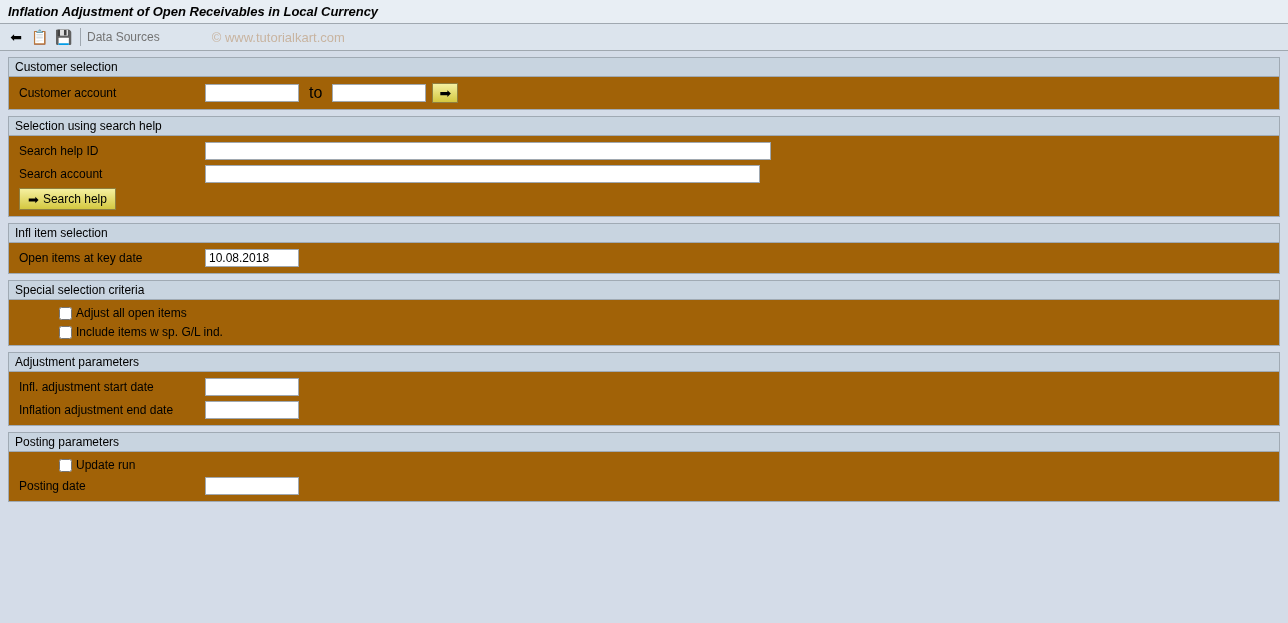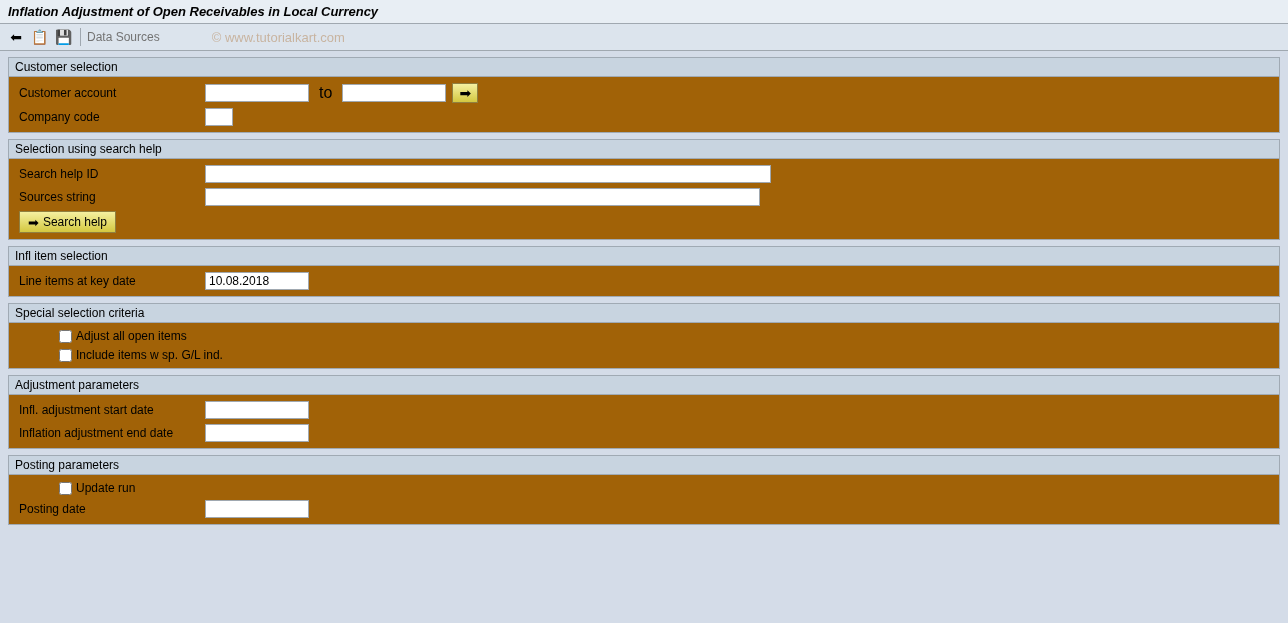--- a/index.html
+++ b/index.html
@@ -85,21 +85,21 @@
       font-size: 12px;
     }
     .field-input {
       border: 1px solid #a0a8b0;
       background: #fff;
       height: 18px;
       font-size: 12px;
       padding: 1px 3px;
       outline: none;
     }
-    .input-md { width: 104px; }
+    .input-md { width: 94px; }
     .input-xl { width: 550px; }
     .input-range-sep {
       font-size: 16px;
       padding: 0 4px;
     }
     .range-btn {
       width: 26px;
       height: 20px;
       background: linear-gradient(to bottom, #f5f0a0, #d4c840);
       border: 1px solid #908040;
@@ -168,55 +168,51 @@
   <div class="section">
     <div class="section-header">Customer selection</div>
     <div class="section-body">
       <div class="field-row">
         <span class="field-label">Customer account</span>
         <input class="field-input input-md" type="text" value="" style="">
         <span class="input-range-sep">to</span>
         <input class="field-input input-md" type="text" value="" style="">
         <button class="range-btn" title="Select range">➡</button>
       </div>
-      <div class="field-row">
-        <span class="field-label">Company code</span>
-        <input class="field-input input-tiny" type="text" value="" style="">
-      </div>
     </div>
   </div>
 
   <div class="section">
     <div class="section-header">Selection using search help</div>
     <div class="section-body">
       <div class="field-row">
         <span class="field-label">Search help ID</span>
         <div class="search-id-container">
           <div class="search-id-flag"></div>
           <input class="field-input input-xl" type="text" value="" style="border-left: none;">
         </div>
       </div>
       <div class="field-row">
-        <span class="field-label">Sources string</span>
+        <span class="field-label">Search account</span>
         <input class="field-input" type="text" value="" style="width: 555px;">
       </div>
       <div class="field-row">
         <button class="search-help-btn">
           <span class="btn-icon">➡</span>
           <span>Search help</span>
         </button>
       </div>
     </div>
   </div>
 
   <div class="section">
     <div class="section-header">Infl item selection</div>
     <div class="section-body">
       <div class="field-row">
-        <span class="field-label">Line items at key date</span>
+        <span class="field-label">Open items at key date</span>
         <input class="field-input input-md" type="text" value="10.08.2018" style="">
       </div>
     </div>
   </div>
 
   <div class="section">
     <div class="section-header">Special selection criteria</div>
     <div class="section-body">
       <div class="checkbox-row">
         <input type="checkbox" style="">

